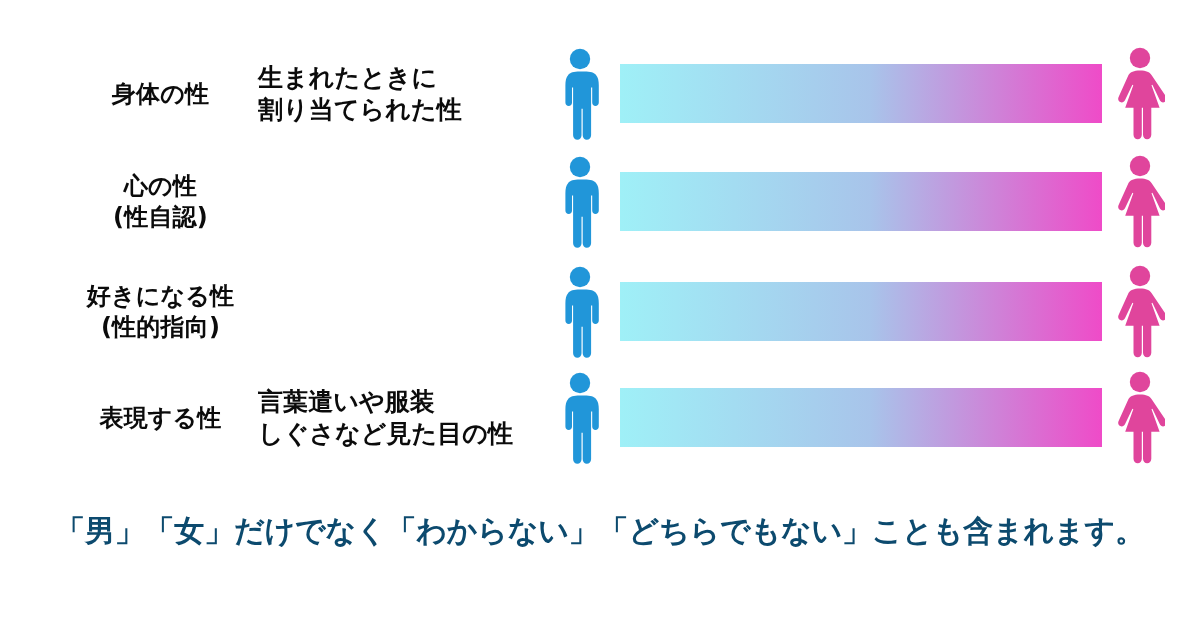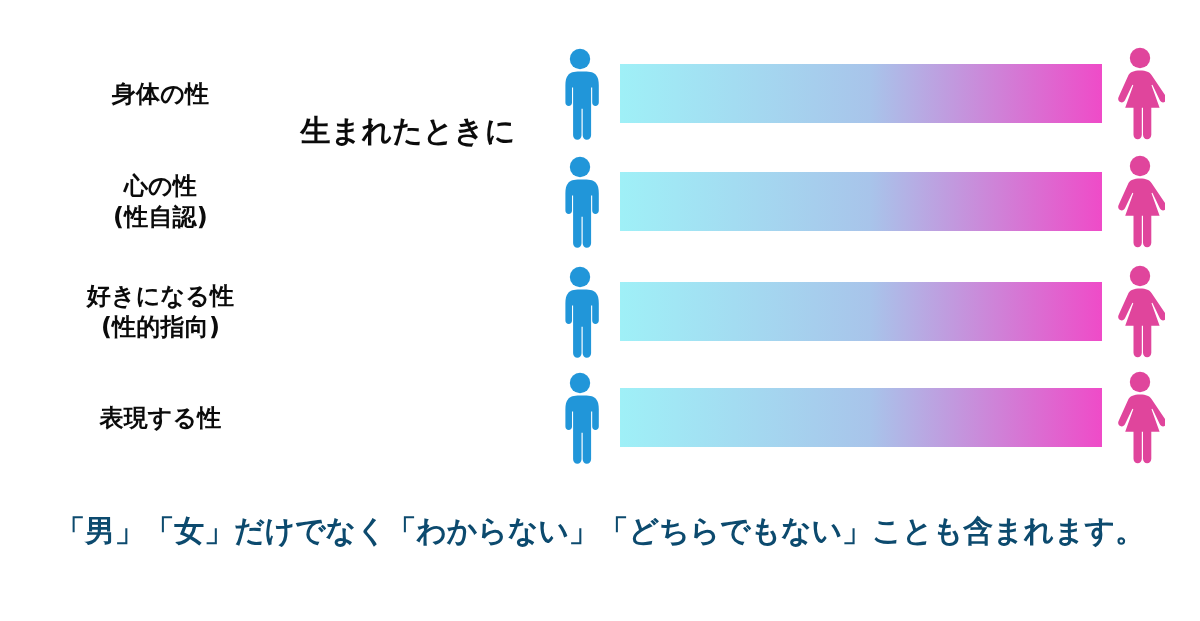--- a/index.html
+++ b/index.html
@@ -52,25 +52,25 @@
     letter-spacing: 0.2px;
     white-space: nowrap;
   }
   .row-desc {
     position: absolute;
     left: 258px;
     width: 300px;
     top: 0;
     height: 112px;
     display: flex;
-    flex-direction: row;
-    align-items: flex-end;
+    flex-direction: column;
+    align-items: flex-start;
     justify-content: center;
     font-weight: 700;
-    font-size: 30px;
+    font-size: 25px;
     line-height: 1.3;
     letter-spacing: 0.1px;
     white-space: nowrap;
   }
   .row-label .tline,
   .row-desc .tline { display: block; }
 
   
   .pictogram {
     position: absolute;
@@ -116,20 +116,21 @@
 <body style="background: rgb(255, 255, 255);">
 
 <div id="infographic" style="background: rgb(255, 255, 255); color: rgb(11, 11, 11);">
 
   <div class="spectrum-row r0">
     <div class="row-label">
       <span class="tline">身体の性</span>
     </div>
     <div class="row-desc">
       <span class="tline">生まれたときに</span>
+      <span class="tline">割り当てられた性</span>
     </div>
     <div class="pictogram male">
       <svg width="46" height="92" viewBox="0 0 46 92" aria-hidden="true">
         <circle cx="23" cy="11" r="10.2" fill="#2196d9"></circle>
         <path fill="#2196d9" d="M23 23.5c-6.6 0-9.8 1.2-11.8 3.4C9.1 29.2 8.4 32.6 8.4 37.6v16.9c0 2.1 1.5 3.6 3.3 3.6 1.9 0 3.3-1.5 3.3-3.6V39.4h1.1v47.9c0 2.6 1.9 4.5 4.3 4.5 2.3 0 4.1-1.9 4.1-4.5V60.7h1.2v26.6c0 2.6 1.8 4.5 4.1 4.5 2.4 0 4.3-1.9 4.3-4.5V39.4h1.1v15.1c0 2.1 1.4 3.6 3.3 3.6 1.8 0 3.3-1.5 3.3-3.6V37.6c0-5-0.7-8.4-2.8-10.7-2-2.2-5.2-3.4-11.8-3.4z"></path>
       </svg>
     </div>
     <div class="gradient-bar">
       <div class="fill" style="background: linear-gradient(to right, rgb(159, 240, 247) 0%, rgb(168, 196, 234) 52%, rgb(239, 75, 200) 100%);"></div>
     </div>
@@ -182,20 +183,24 @@
         <circle cx="25" cy="11" r="10.2" fill="#e0459c"></circle>
         <path fill="#e0459c" d="M25 23.5c-6.3 0-9.6 1.5-11.5 4.6L3.6 49.9c-1 2.1-0.2 4.3 1.6 5.2 1.8 0.9 3.9 0.1 4.9-2l7.3-15.3 0.9 0.4-8.1 22.6h8.3v26.9c0 2.7 1.8 4.6 4.2 4.6 2.3 0 4.1-1.9 4.1-4.6V60.8h1.2v26.9c0 2.7 1.8 4.6 4.1 4.6 2.4 0 4.2-1.9 4.2-4.6V60.8h8.3l-8.1-22.6 0.9-0.4 7.3 15.3c1 2.1 3.1 2.9 4.9 2 1.8-0.9 2.6-3.1 1.6-5.2L36.5 28.1c-1.9-3.1-5.2-4.6-11.5-4.6z"></path>
       </svg>
     </div>
   </div>
 
   <div class="spectrum-row r3">
     <div class="row-label">
       <span class="tline">表現する性</span>
     </div>
+    <div class="row-desc">
+      <span class="tline">言葉遣いや服装</span>
+      <span class="tline">しぐさなど見た目の性</span>
+    </div>
     <div class="pictogram male">
       <svg width="46" height="92" viewBox="0 0 46 92" aria-hidden="true">
         <circle cx="23" cy="11" r="10.2" fill="#2196d9"></circle>
         <path fill="#2196d9" d="M23 23.5c-6.6 0-9.8 1.2-11.8 3.4C9.1 29.2 8.4 32.6 8.4 37.6v16.9c0 2.1 1.5 3.6 3.3 3.6 1.9 0 3.3-1.5 3.3-3.6V39.4h1.1v47.9c0 2.6 1.9 4.5 4.3 4.5 2.3 0 4.1-1.9 4.1-4.5V60.7h1.2v26.6c0 2.6 1.8 4.5 4.1 4.5 2.4 0 4.3-1.9 4.3-4.5V39.4h1.1v15.1c0 2.1 1.4 3.6 3.3 3.6 1.8 0 3.3-1.5 3.3-3.6V37.6c0-5-0.7-8.4-2.8-10.7-2-2.2-5.2-3.4-11.8-3.4z"></path>
       </svg>
     </div>
     <div class="gradient-bar">
       <div class="fill" style="background: linear-gradient(to right, rgb(159, 240, 247) 0%, rgb(168, 196, 234) 52%, rgb(239, 75, 200) 100%);"></div>
     </div>
     <div class="pictogram female">

